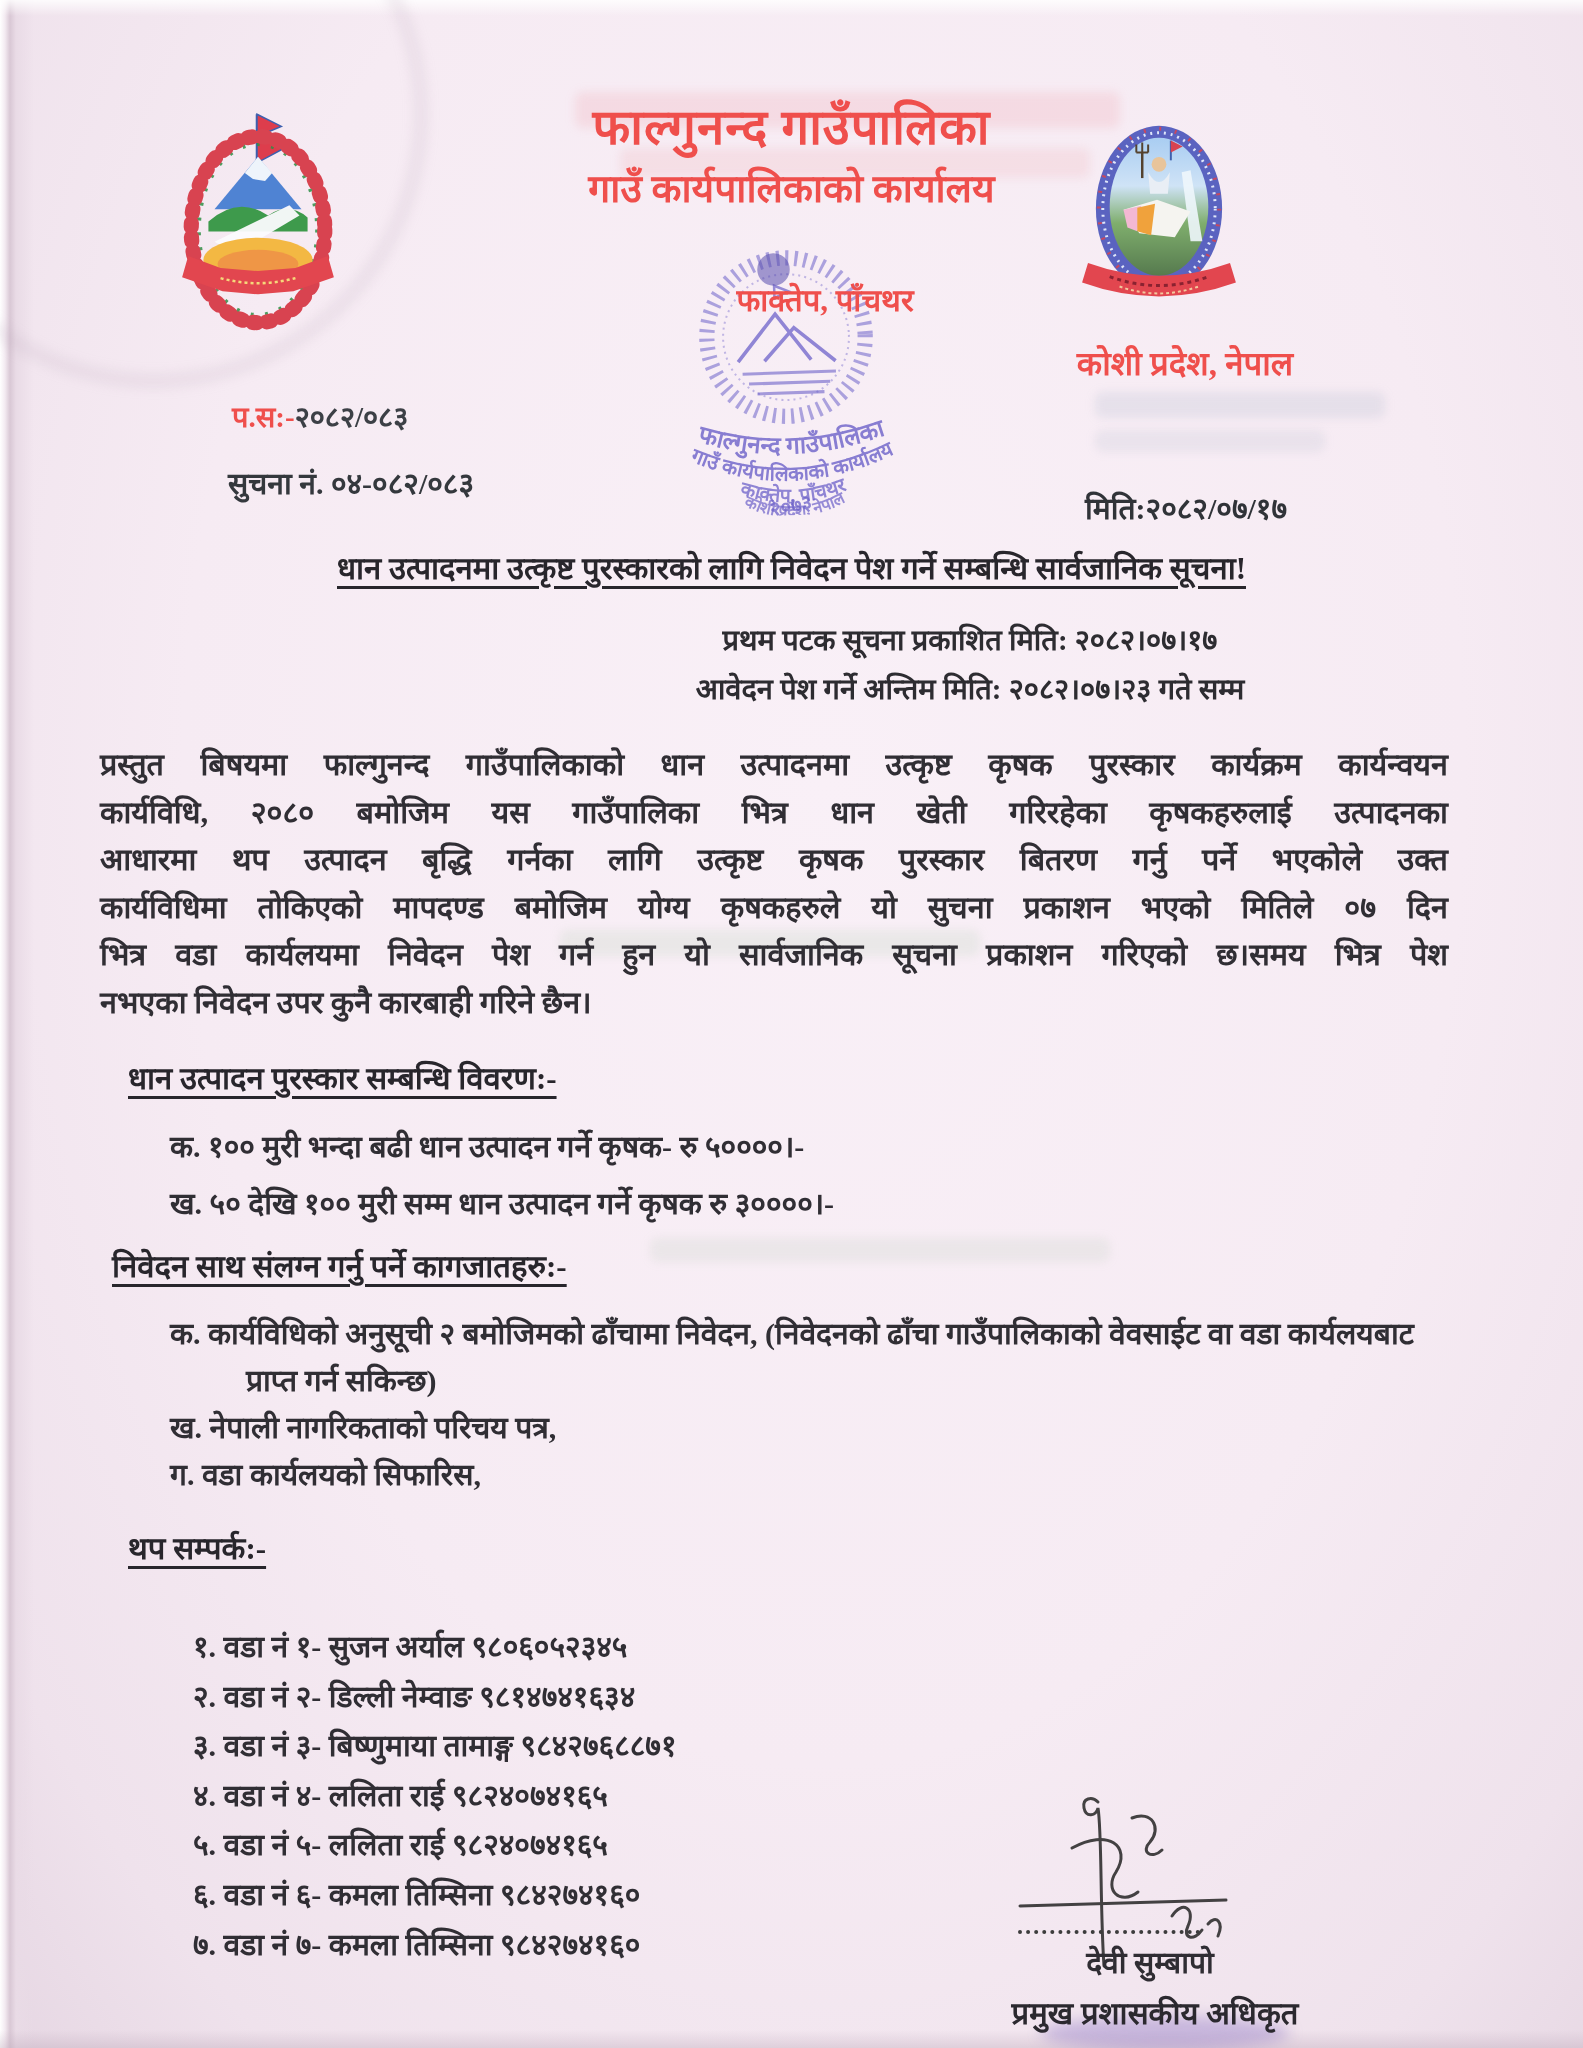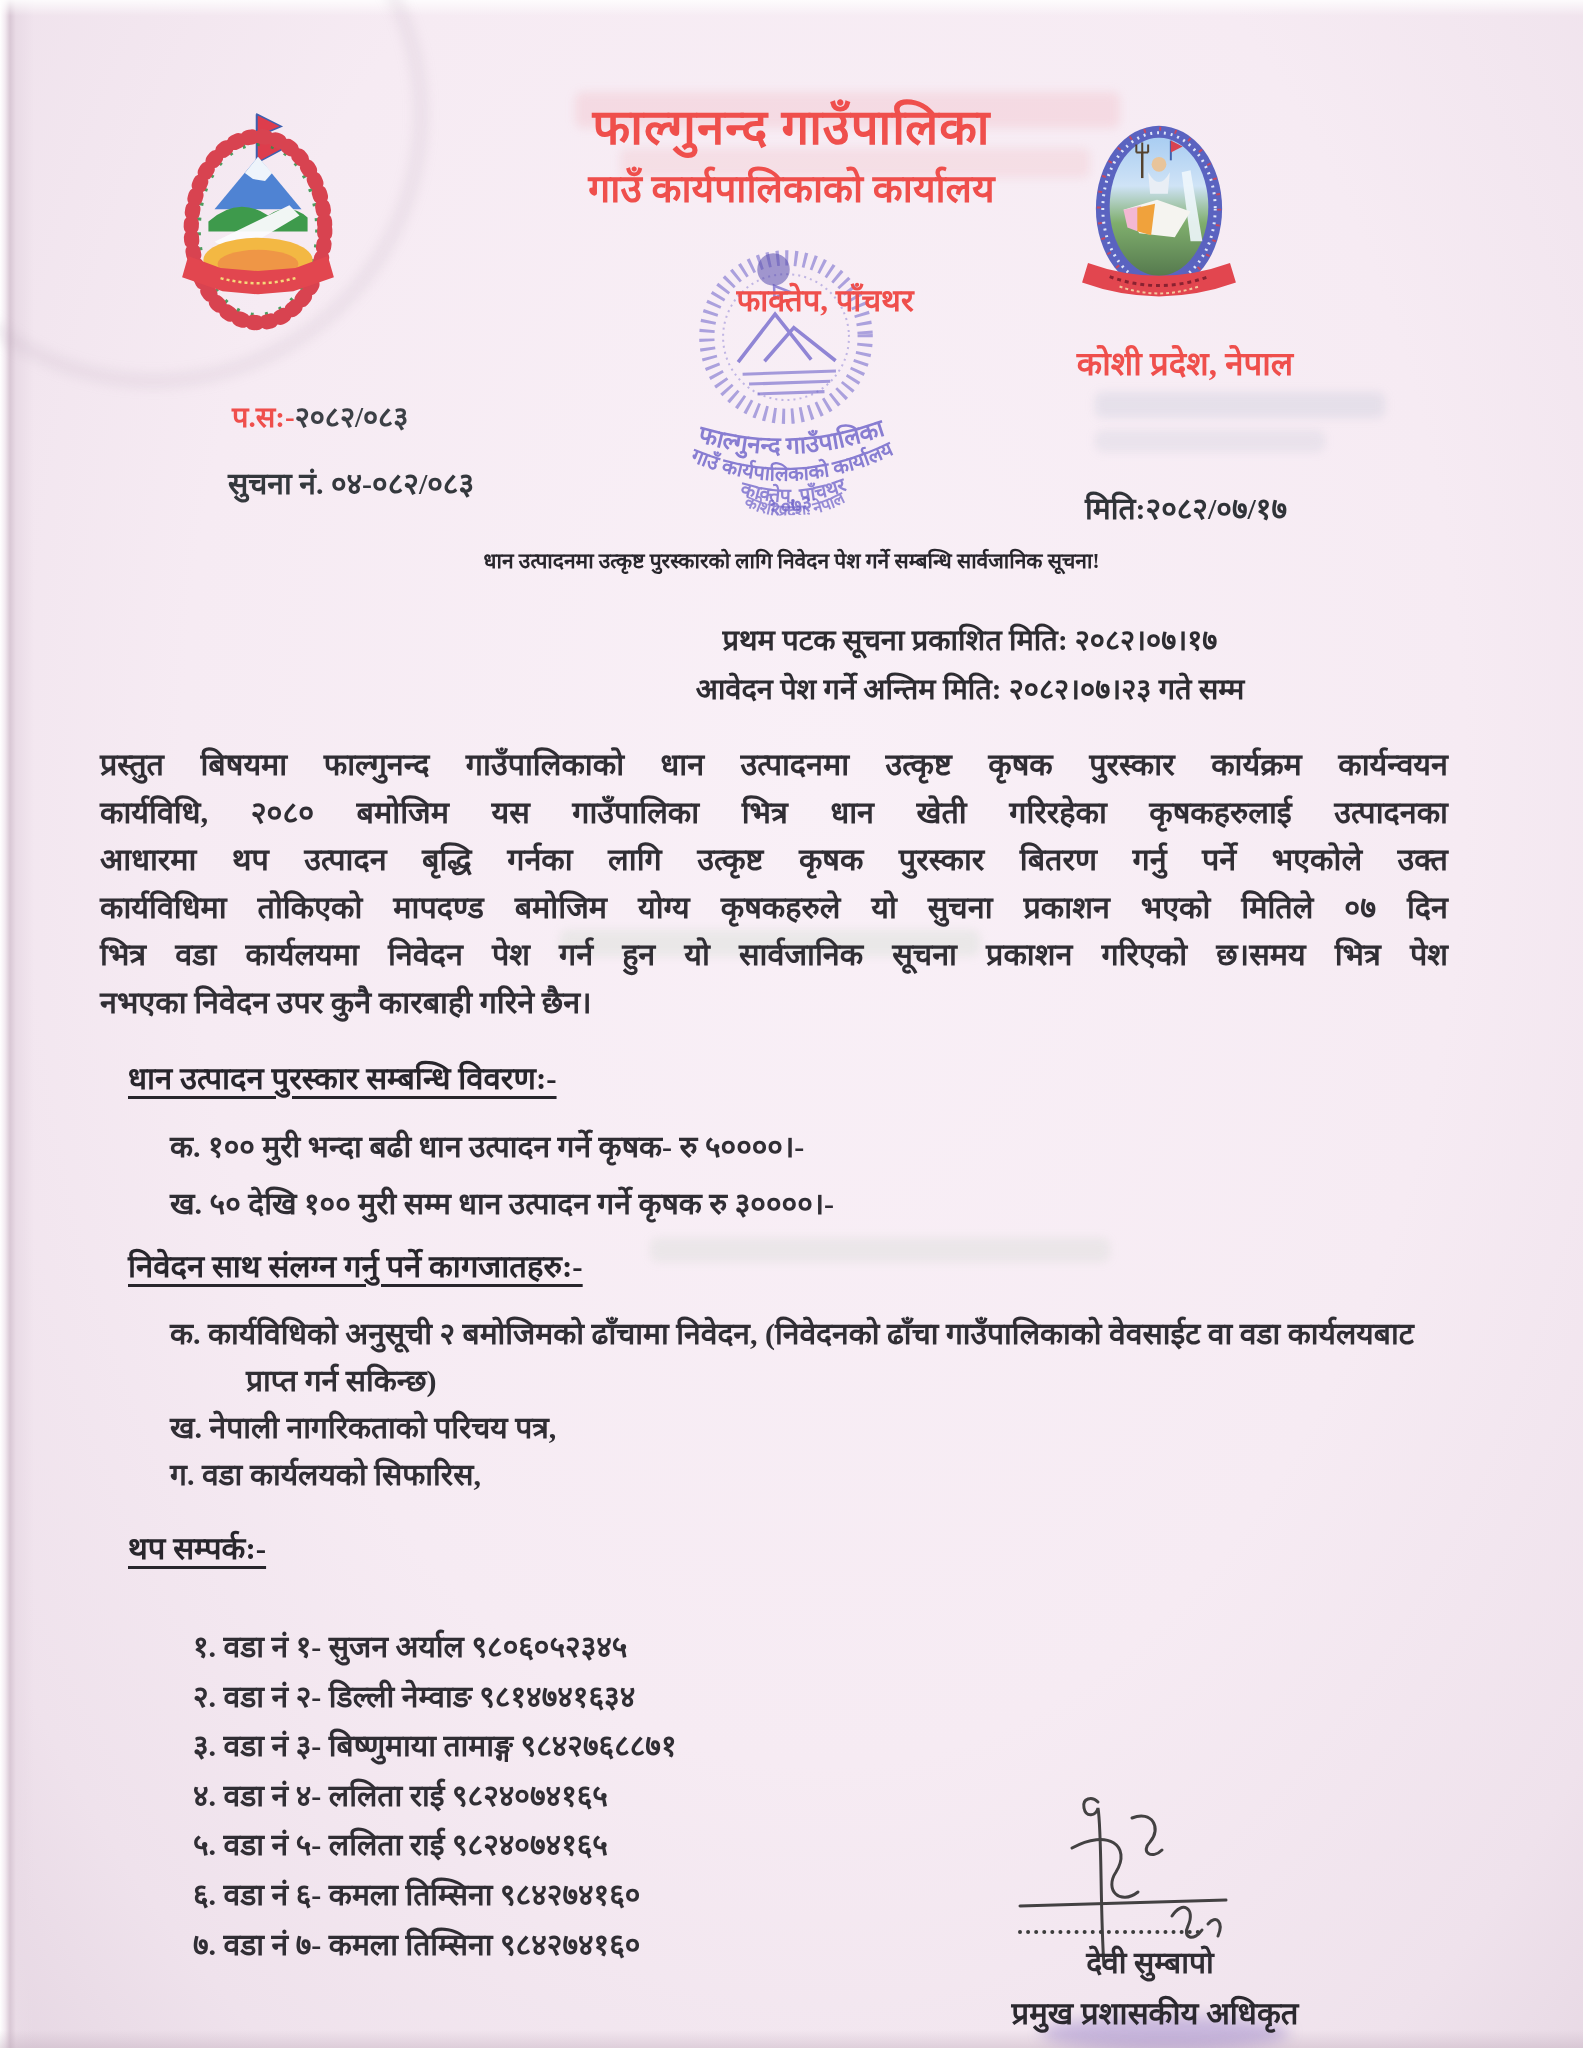--- a/index.html
+++ b/index.html
@@ -36,22 +36,22 @@
 
   .emblem{position:absolute;}
   .stamp{position:absolute;left:625px;top:240px;width:335px;height:275px;transform:rotate(-2deg);opacity:.92;}
 
   .ref-line{position:absolute;left:232px;top:396px;font-size:29px;font-weight:600;}
   .ref-line .val{color:#3c4046;}
   .notice-no{position:absolute;left:228px;top:462px;font-size:30px;font-weight:700;color:#34383d;}
   .date-line{position:absolute;left:1085px;top:487px;font-size:30px;font-weight:600;color:#303338;}
 
   .subject-wrap{position:absolute;left:0;right:0;top:546px;text-align:center;}
-  .subject{display:inline-block;font-size:21px;font-weight:700;color:#28262c;
-    text-underline-offset:7px;text-decoration-thickness:2.5px;}
+  .subject{display:inline-block;font-size:31px;font-weight:700;color:#28262c;
+    text-decoration:underline;text-underline-offset:7px;text-decoration-thickness:2.5px;}
 
   .publish{position:absolute;left:520px;width:900px;top:616px;text-align:center;
     font-size:29px;font-weight:700;color:#2d2c31;line-height:49px;}
 
   .body-par{position:absolute;left:100px;top:742px;width:1348px;
     font-size:30.5px;font-weight:600;color:#302e34;line-height:47.5px;}
   .body-par .jline{text-align:justify;text-align-last:justify;}
   .body-par .lline{text-align:left;}
 
   .sec-head{position:absolute;font-size:31px;font-weight:700;color:#28262c;
@@ -181,21 +181,21 @@
     <div class="jline">भित्र वडा कार्यलयमा निवेदन पेश गर्न हुन यो सार्वजानिक सूचना प्रकाशन गरिएको छ।समय भित्र पेश</div>
     <div class="lline">नभएका निवेदन उपर कुनै कारबाही गरिने छैन।</div>
   </div>
 
   <div class="sec-head" style="left:100px;top:1056px;">धान उत्पादन पुरस्कार सम्बन्धि विवरण:-</div>
   <div class="list list1">
     <div class="item">क. १०० मुरी भन्दा बढी धान उत्पादन गर्ने कृषक- रु ५००००।-</div>
     <div class="item">ख. ५० देखि १०० मुरी सम्म धान उत्पादन गर्ने कृषक रु ३००००।-</div>
   </div>
 
-  <div class="sec-head" style="left:100px;top:1244px;font-family:Liberation Serif, serif;">निवेदन साथ संलग्न गर्नु पर्ने कागजातहरु:-</div>
+  <div class="sec-head" style="left:84px;top:1244px;font-family:Liberation Serif, serif;">निवेदन साथ संलग्न गर्नु पर्ने कागजातहरु:-</div>
   <div class="list list2">
     <div class="item">क. कार्यविधिको अनुसूची २ बमोजिमको ढाँचामा निवेदन, (निवेदनको ढाँचा गाउँपालिकाको वेवसाईट वा वडा कार्यलयबाट प्राप्त गर्न सकिन्छ)</div>
     <div class="item">ख. नेपाली नागरिकताको परिचय पत्र,</div>
     <div class="item">ग. वडा कार्यलयको सिफारिस,</div>
   </div>
 
   <div class="sec-head" style="left:100px;top:1526px;">थप सम्पर्क:-</div>
   <div class="list list3">
     <div class="item">१. वडा नं १- सुजन अर्याल ९८०६०५२३४५</div>
     <div class="item">२. वडा नं २- डिल्ली नेम्वाङ ९८१४७४१६३४</div>

